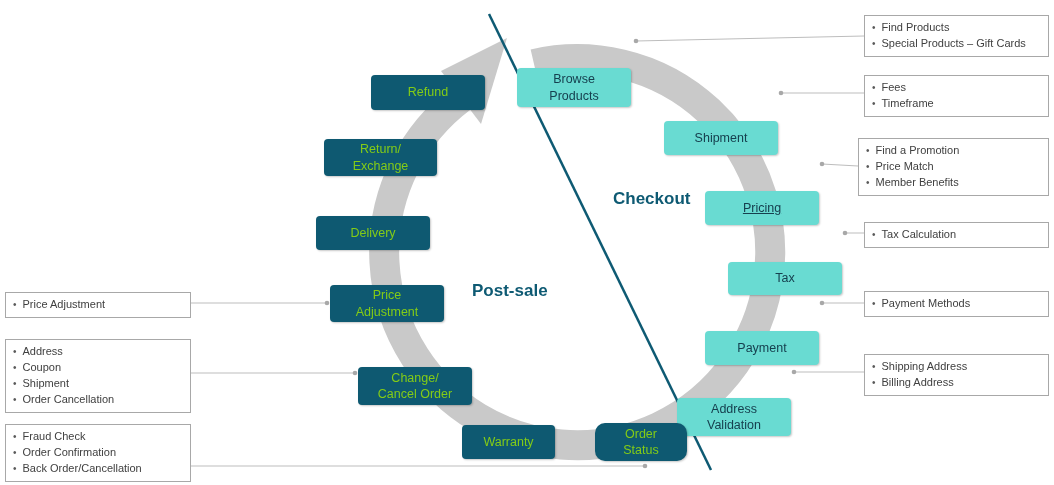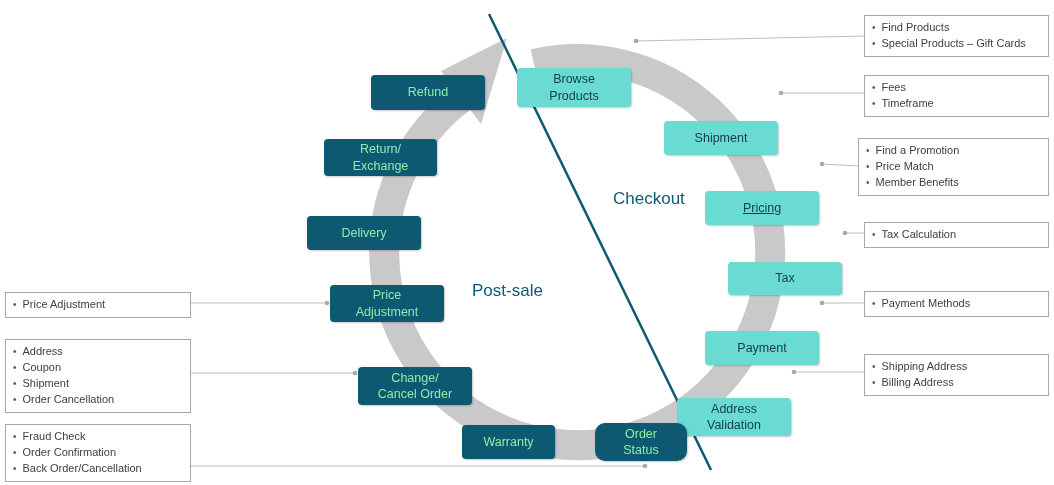--- a/index.html
+++ b/index.html
@@ -13,22 +13,22 @@
   .conn { stroke:#bdbdbd; stroke-width:1; fill:none; }
   .dot { fill:#a8a8a8; }
   .node {
     position:absolute; z-index:2;
     display:flex; align-items:center; justify-content:center;
     text-align:center; border-radius:4px;
     font-size:12.5px; line-height:1.3; white-space:pre-line;
     box-shadow:1px 1px 2px rgba(0,0,0,0.22);
   }
   .node.light { background:var(--checkout-node,#69dbd2); color:#16404f;margin-top:45px; }
-  .node.dark  { background:var(--postsale-node,#0e5971); color:#86efac; }
-  .phase { position:absolute; z-index:2; font-weight:normal; font-size:17px; color:var(--divider,#0e5a73);text-align:right; }
+  .node.dark  { background:var(--postsale-node,#0e5971); color:#84cc16; }
+  .phase { position:absolute; z-index:2; font-weight:bold; font-size:17px; color:var(--divider,#0e5a73);text-align:right; }
   .note {
     position:absolute; z-index:2;
     background:#ffffff; border:1px solid #a8a8a8;
     padding:4px 7px; font-size:11px; color:#404040; line-height:1.45;
   }
   .note .row { display:flex; gap:6px; align-items:flex-start; }
   .note .bullet { color:#595959; font-size:10px; line-height:1.6; }
 </style>
 </head>
 <body>
@@ -76,21 +76,21 @@
   <div class="node light" style="left:677px; top:353px; width:114px; height:38px;">Address
 Validation</div>
 
   <div class="node dark" style="left:595px; top:423px; width:92px;  height:38px;border-radius:10px;">Order
 Status</div>
   <div class="node dark" style="left:462px; top:425px; width:93px;  height:34px;">Warranty</div>
   <div class="node dark" style="left:358px; top:353px; width:114px; height:38px;margin-top:14px;">Change/
 Cancel Order</div>
   <div class="node dark" style="left:330px; top:285px; width:114px; height:37px;">Price
 Adjustment</div>
-  <div class="node dark" style="left:307px; top:216px; width:114px; height:34px;text-align:center;">Delivery</div>
+  <div class="node dark" style="left:316px; top:216px; width:114px; height:34px;text-align:center;">Delivery</div>
   <div class="node dark" style="left:324px; top:139px; width:113px; height:37px;">Return/
 Exchange</div>
   <div class="node dark" style="left:371px; top:75px;  width:114px; height:35px;">Refund</div>
 
   <div class="note" style="left:864px; top:15px; width:185px;">
     <div class="row">
         <span class="bullet">•</span>
         <span>Find Products</span>
       </div>
     <div class="row">

